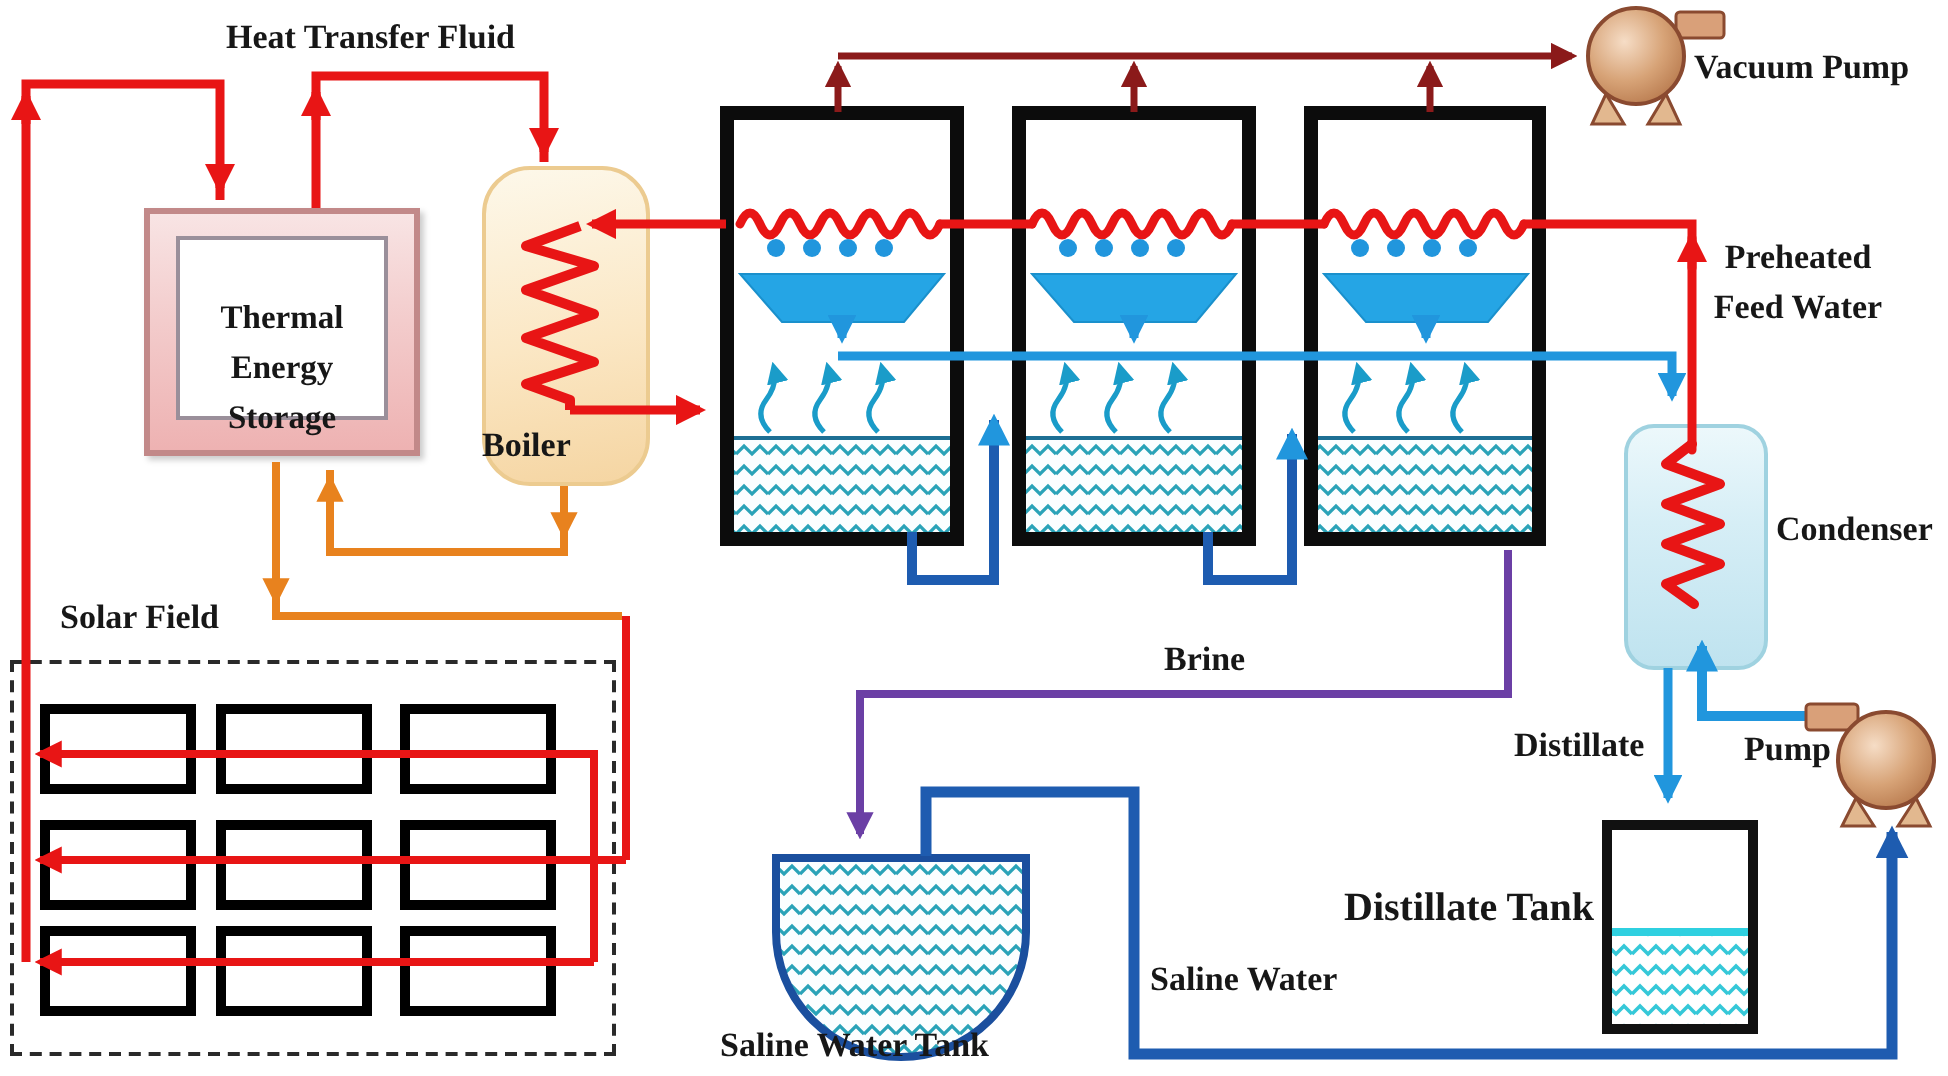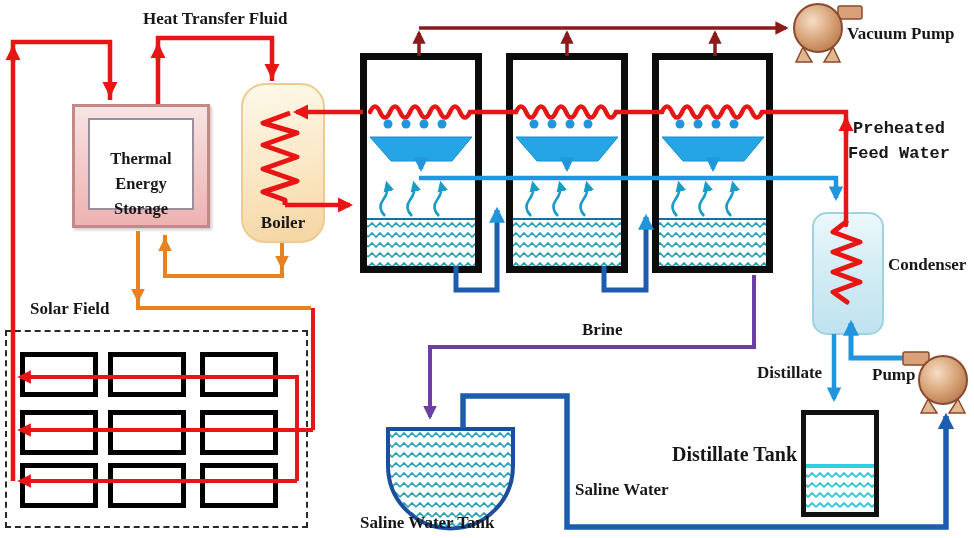--- a/index.html
+++ b/index.html
@@ -1,19 +1,19 @@
 <!DOCTYPE html>
 <html style="--hot-line: #e81515; --vapor-line: #8b1a1a; --thermic-line: #e8821e; --feed-line: #2196dd; --saline-line: #1e5cb0; --brine-line: #6b3fa5; --rise-arrow: #1a9cc9; --tray-fill: #25a5e5; --pool-wave: #2aa3b8; --distillate-water: #2fd0e0; --pump-body: #c98e5f; --chamber-border: #0c0c0c;"><head>
 <meta charset="utf-8">
 <style>
   html,body{margin:0;padding:0;background:#fff;}
   #stage{position:relative;width:974px;height:538px;background:#fff;overflow:hidden;
          font-family:"Liberation Serif","DejaVu Serif",serif;}
   .lbl{position:absolute;font-weight:bold;font-size:17px;color:#171717;white-space:nowrap;z-index:10;}
-  .lbl.center{text-align:center;white-space:normal;font-family:Liberation Mono, monospace;}
+  .lbl.center{text-align:center;white-space:normal;}
   .box{position:absolute;box-sizing:border-box;z-index:1;}
   #tes-outer{left:72px;top:104px;width:138px;height:124px;border:3px solid #c28989;
              background:linear-gradient(180deg,#f8e4e4 0%,#f3cccc 45%,#eeb2b2 100%);box-shadow:2px 2px 3px #ccc;}
   #tes-inner{left:88px;top:118px;width:106px;height:92px;border:2px solid #9a8f9a;background:#fff;
              display:flex;align-items:center;justify-content:center;z-index:2;}
   #tes-inner .lbl{position:static;font-size:16.5px;line-height:1.5;text-align:center;white-space:normal;margin-top:41px;}
   #boiler-box{left:241px;top:83px;width:84px;height:160px;border:2px solid #eccb90;border-radius:24px;
               background:linear-gradient(170deg,#fdf8ea 0%,#fbe7c4 55%,#f5d5a2 100%);}
   #condenser-box{left:812px;top:212px;width:72px;height:123px;border:2px solid #9fd2e0;border-radius:15px;
                  background:linear-gradient(180deg,#ecf8fb 0%,#d6eef6 40%,#bfe3ef 100%);}
@@ -222,22 +222,22 @@
     </g>
 
     <g stroke="#8a4a30">
       <rect x="903" y="352" width="26" height="13" rx="2" fill="#d9a079" stroke-width="1.5"></rect>
       <path d="M928,399 L921,413 L937,413 Z" fill="#e2b88f" stroke-width="1.5"></path>
       <path d="M958,399 L965,413 L949,413 Z" fill="#e2b88f" stroke-width="1.5"></path>
       <circle cx="943" cy="380" r="24" fill="url(#pumpG)" stroke-width="2"></circle>
     </g>
   </svg>
 
-  <div class="lbl" style="left:143px;top:9px">Heat Transfer Fluid</div>
-  <div class="lbl" style="left:241px;top:213px;width:84px;text-align:center">Boiler</div>
+  <div class="lbl" style="left:113px;top:9px">Heat Transfer Fluid</div>
+  <div class="lbl" style="left:241px;top:213px;width:84px;text-align:left">Boiler</div>
   <div class="lbl" style="left:30px;top:299px">Solar Field</div>
   <div class="lbl" style="left:847px;top:24px">Vacuum Pump</div>
   <div class="lbl center" style="left:846px;top:117px;width:106px;line-height:1.45">Preheated Feed Water</div>
   <div class="lbl" style="left:888px;top:255px">Condenser</div>
   <div class="lbl" style="left:757px;top:363px">Distillate</div>
   <div class="lbl" style="left:872px;top:365px">Pump</div>
   <div class="lbl" style="left:672px;top:443px;font-size:20px">Distillate Tank</div>
   <div class="lbl" style="left:582px;top:320px">Brine</div>
   <div class="lbl" style="left:575px;top:480px">Saline Water</div>
   <div class="lbl" style="left:360px;top:513px">Saline Water Tank</div>

